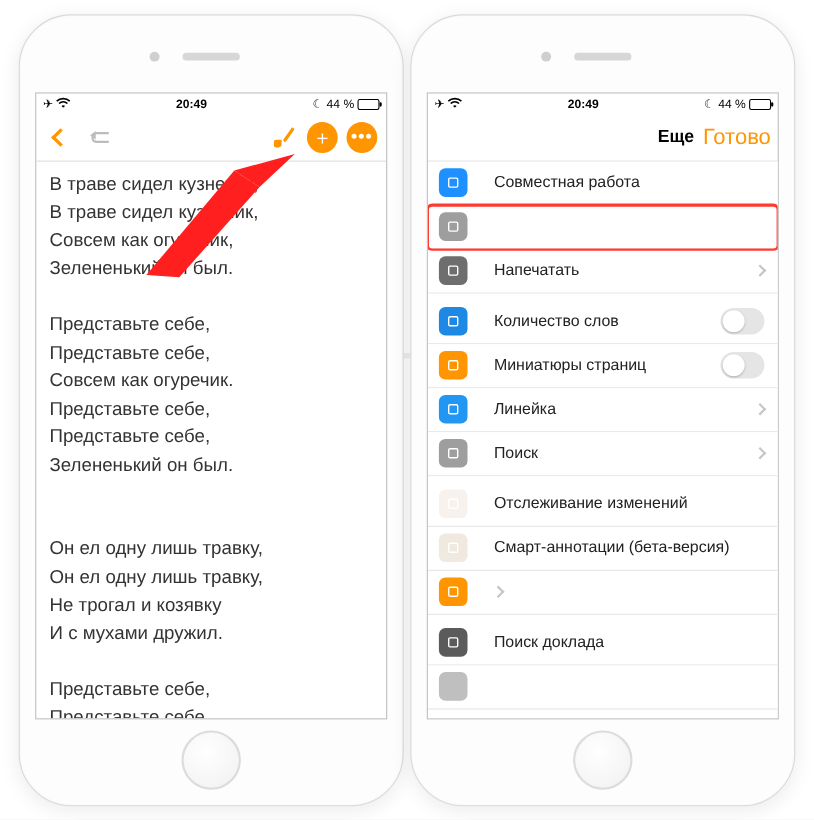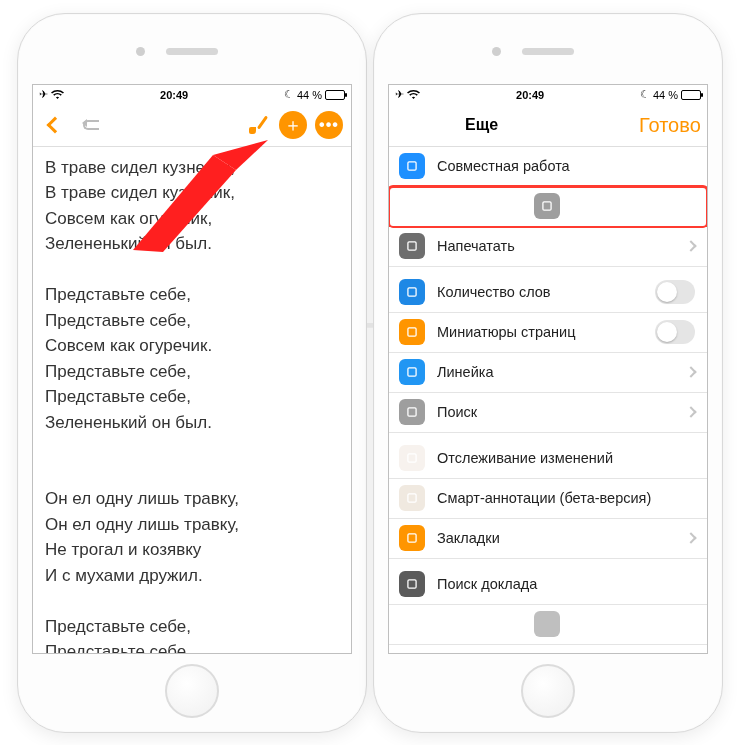--- a/index.html
+++ b/index.html
@@ -113,21 +113,21 @@
   
   .navbar {
     height: 42px;
     border-bottom: 1px solid #dedede;
     display: flex;
     align-items: center;
     padding: 0 8px;
     gap: 8px;
   }
   .navbar .spacer { flex: 1; }
-  .nav-title { font-size: 16px; font-weight: 600; color: #000; text-align:left; flex:1;}
+  .nav-title { font-size: 16px; font-weight: 600; color: #000; text-align:right; flex:1;}
   .nav-done { color: #ff9500; font-size: 20px; }
   .icon-btn {
     width: 28px; height: 28px; display:flex; align-items:center; justify-content:center;
   }
   .chevron-left {
     width: 12px; height: 12px; border-left: 3px solid #ff9500; border-bottom: 3px solid #ff9500;
     transform: rotate(45deg);
   }
   .undo-swoosh {
     width: 16px; height: 10px; border: 2px solid #bcbcbc; border-right: none;
@@ -172,24 +172,23 @@
     height: 130px;
     pointer-events: none;
   }
 
   
   .list {
     flex:1; overflow:hidden; background:#fff;
   }
   .row {
     display:flex; align-items:center; height:40px;
-    padding: 0 12px 0 10px; gap:12px;
+    padding: 0 12px 0 10px; gap:24px;
     border-bottom: 0.5px solid #e4e4e4;
     background:#fff;
-    justify-content:center;
   }
   .row .label { flex:1; font-size:14.5px; color:#222; }
   .row .chev {
     width:8px; height:8px; border-top:2px solid #c6c6c6; border-right:2px solid #c6c6c6;
     transform: rotate(45deg);
   }
   .toggle {
     width:40px; height:24px; border-radius:12px; background:#e5e5e5;
     position:relative;
   }
@@ -398,21 +397,20 @@
               </svg>
             </div>
             <div class="label">Смарт-аннотации (бета-версия)</div>
           </div>
           <div class="row">
             <div class="iconbox" style="background: rgb(255, 149, 0);">
               <svg viewBox="0 0 24 24">
                 <rect x="5" y="5" width="14" height="14" rx="2" fill="none" stroke="#fff" stroke-width="2.2"></rect>
               </svg>
             </div>
-            <div class="label">Закладки</div>
             <div class="chev"></div>
           </div>
           <div style="height: 6px; background: rgb(255, 255, 255);"></div>
           <div class="row">
             <div class="iconbox" style="background: rgb(91, 91, 91);">
               <svg viewBox="0 0 24 24">
                 <rect x="5" y="5" width="14" height="14" rx="2" fill="none" stroke="#fff" stroke-width="2.2"></rect>
               </svg>
             </div>
             <div class="label">Поиск доклада</div>

